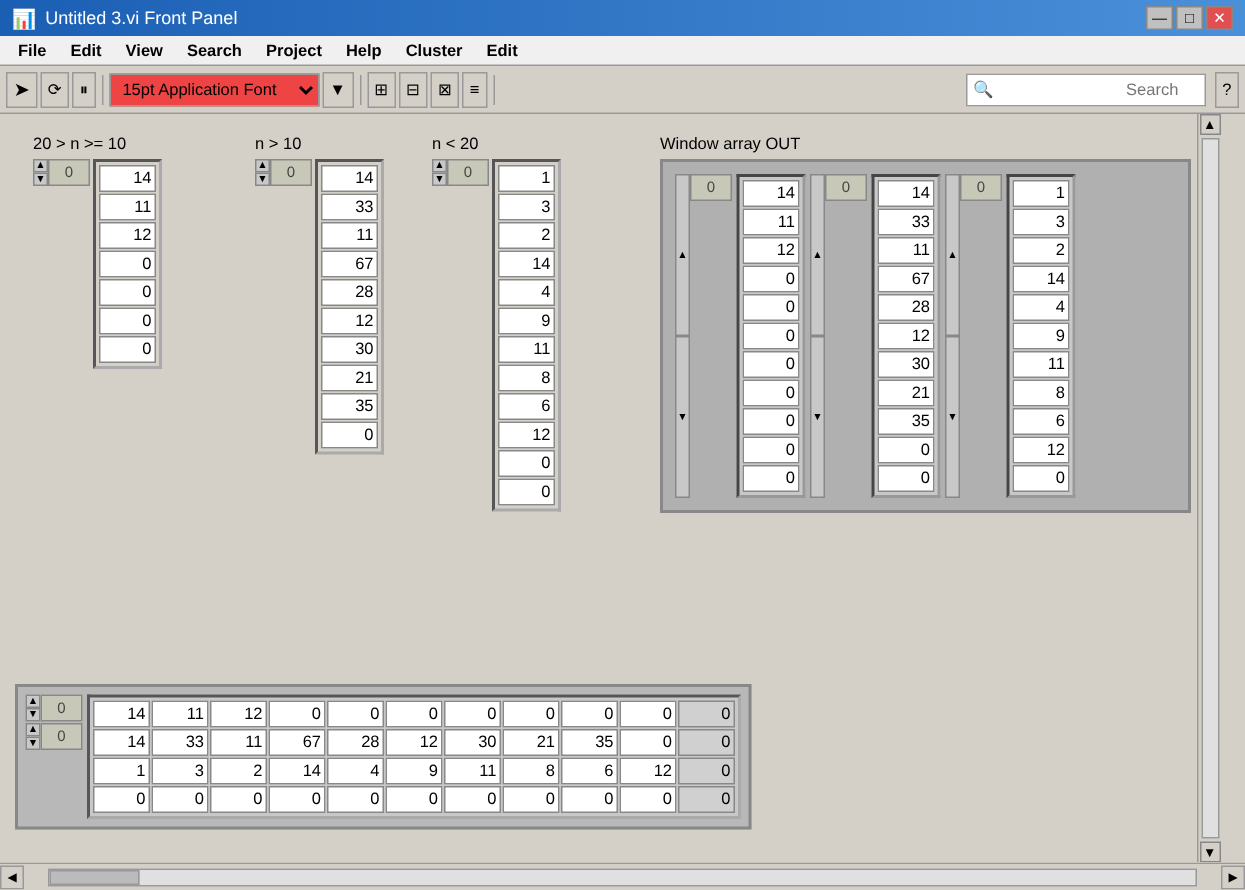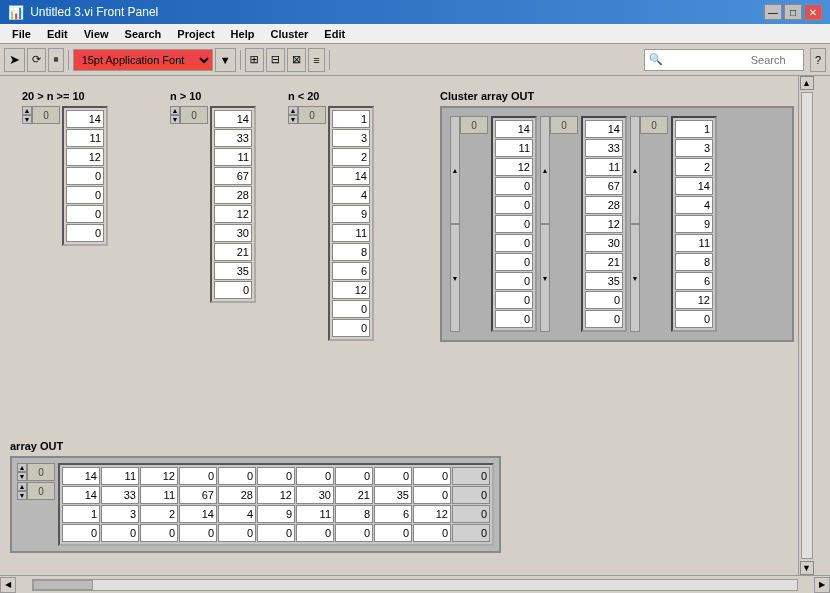--- a/index.html
+++ b/index.html
@@ -161,21 +161,21 @@
       right: 16px;
       bottom: 0;
       background: #d4d0c8;
       overflow: hidden;
     }
 
     
     .section-label {
       font-size: 11px;
       color: #000;
-      font-weight: bold;
+      font-weight: normal;
       margin-bottom: 2px;
     }
     .index-box {
       width: 28px;
       height: 18px;
       background: #c8c8b8;
       border: 1px solid #888;
       font-size: 10px;
       text-align: center;
       display: flex;
@@ -366,21 +366,21 @@
           <div class="num-cell">8</div>
           <div class="num-cell">6</div>
           <div class="num-cell">12</div>
           <div class="num-cell">0</div>
           <div class="num-cell">0</div>
         </div>
       </div>
     </div>
 
     <div style="position:absolute; left:440px; top:14px; right:20px;">
-      <div class="section-label">Cluster array OUT</div>
+      <div class="section-label">Window array OUT</div>
 
       <div style="border:2px solid #888; background:#b0b0b0; padding:8px; margin-top:4px; display:flex; flex-direction:row; gap:3px; align-items:flex-start;">
 
         <div style="display:flex; flex-direction:column; gap:2px;">
           <div style="display:flex; flex-direction:row; gap:1px;">
             <div style="display:flex; flex-direction:row;">
               <div style="display:flex; flex-direction:column; width:10px;">
                 <div class="spin-up">▲</div>
                 <div class="spin-down">▼</div>
               </div>
@@ -449,21 +449,20 @@
               <div class="num-cell">12</div>
               <div class="num-cell">0</div>
             </div>
           </div>
         </div>
 
       </div>
     </div>
 
     <div style="position:absolute; left:10px; bottom:22px;">
-      <div class="section-label">array OUT</div>
       <div style="border:2px solid #888; background:#b8b8b8; padding:5px; margin-top:4px; display:flex; flex-direction:row; gap:3px;">
 
         <div style="display:flex; flex-direction:column; gap:1px;">
           <div style="display:flex; flex-direction:row;">
             <div style="display:flex; flex-direction:column; width:10px;">
               <div class="spin-up">▲</div>
               <div class="spin-down">▼</div>
             </div>
             <div class="index-box">0</div>
           </div>

